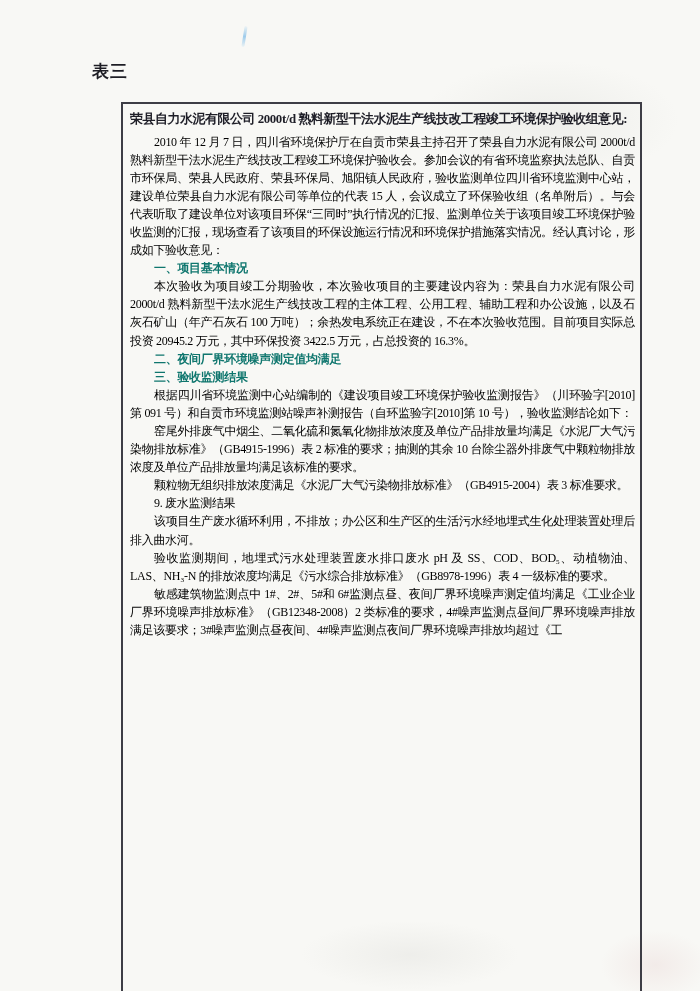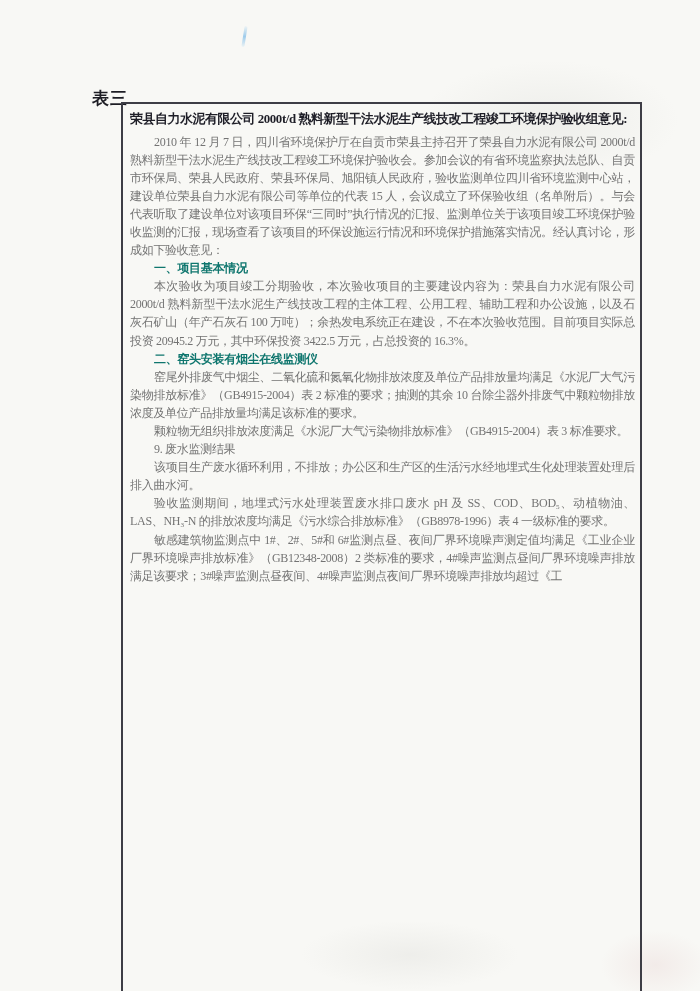--- a/index.html
+++ b/index.html
@@ -23,21 +23,21 @@
     background: radial-gradient(ellipse at center, rgba(215,175,175,0.18), rgba(215,175,175,0) 70%); }
   
   .pen-stroke {
     position: absolute; left: 243px; top: 26px;
     width: 3px; height: 21px;
     background: linear-gradient(to bottom, rgba(140,200,235,0.10), rgba(110,180,230,0.65), rgba(140,200,235,0.12));
     transform: rotate(9deg);
     border-radius: 2px;
   }
   .table-label {
-    position: absolute; left: 92px; top: 87px;
+    position: absolute; left: 92px; top: 60px;
     font-size: 17px; font-weight: 700; color: #1d1d24;
     letter-spacing: 1px;
   }
   .doc-box {
     position: absolute; left: 89px; top: 102px;
     width: 521px; height: 966px;
     box-sizing: border-box;
     border: 2px solid #3d3d45;
     padding: 5px 5px 0 7px;
     overflow: hidden;
@@ -49,21 +49,21 @@
     line-height: 21.5px;
     letter-spacing: -0.4px;
     color: #1e1e27;
     text-align: justify;
     margin: 0 0 2px 0;
   }
   .block {
     font-size: 12px;
     line-height: 18.1px;
     letter-spacing: -0.3px;
-    color: #737373;
+    color: #000000;
     text-align: justify;
     text-indent: 2em;
     margin: 0;
   }
   .block.heading { font-weight: 700; color: #0f766e; }
   .block.subheading { font-weight: 400; }
 </style>
 </head>
 <body>
 
@@ -72,20 +72,22 @@
 <div class="blotch b3"></div>
 <div class="pen-stroke"></div>
 
 <div class="table-label">表三</div>
 
 <div class="doc-box">
   <div class="doc-title">荣县自力水泥有限公司 2000t/d 熟料新型干法水泥生产线技改工程竣工环境保护验收组意见:</div>
   <div class="block paragraph">2010 年 12 月 7 日，四川省环境保护厅在自贡市荣县主持召开了荣县自力水泥有限公司 2000t/d 熟料新型干法水泥生产线技改工程竣工环境保护验收会。参加会议的有省环境监察执法总队、自贡市环保局、荣县人民政府、荣县环保局、旭阳镇人民政府，验收监测单位四川省环境监测中心站，建设单位荣县自力水泥有限公司等单位的代表 15 人，会议成立了环保验收组（名单附后）。与会代表听取了建设单位对该项目环保“三同时”执行情况的汇报、监测单位关于该项目竣工环境保护验收监测的汇报，现场查看了该项目的环保设施运行情况和环境保护措施落实情况。经认真讨论，形成如下验收意见：</div>
   <div class="block heading">一、项目基本情况</div>
   <div class="block paragraph">本次验收为项目竣工分期验收，本次验收项目的主要建设内容为：荣县自力水泥有限公司 2000t/d 熟料新型干法水泥生产线技改工程的主体工程、公用工程、辅助工程和办公设施，以及石灰石矿山（年产石灰石 100 万吨）；余热发电系统正在建设，不在本次验收范围。目前项目实际总投资 20945.2 万元，其中环保投资 3422.5 万元，占总投资的 16.3%。</div>
-  <div class="block heading">二、窑头安装有烟尘在线监测仪</div>
-  <div class="block paragraph">窑尾外排废气中烟尘、二氧化硫和氮氧化物排放浓度及单位产品排放量均满足《水泥厂大气污染物排放标准》（GB4915-2004）表 2 标准的要求；抽测的其余 10 台除尘器外排废气中颗粒物排放浓度及单位产品排放量均满足该标准的要求。</div>
+  <div class="block heading">二、夜间厂界环境噪声测定值均满足</div>
+  <div class="block heading">三、验收监测结果</div>
+  <div class="block paragraph">根据四川省环境监测中心站编制的《建设项目竣工环境保护验收监测报告》（川环验字[2010]第 091 号）和自贡市环境监测站噪声补测报告（自环监验字[2010]第 10 号），验收监测结论如下：</div>
+  <div class="block paragraph">窑尾外排废气中烟尘、二氧化硫和氮氧化物排放浓度及单位产品排放量均满足《水泥厂大气污染物排放标准》（GB4915-1996）表 2 标准的要求；抽测的其余 10 台除尘器外排废气中颗粒物排放浓度及单位产品排放量均满足该标准的要求。</div>
   <div class="block paragraph">颗粒物无组织排放浓度满足《水泥厂大气污染物排放标准》（GB4915-2004）表 3 标准要求。</div>
   <div class="block subheading">9. 废水监测结果</div>
   <div class="block paragraph">该项目生产废水循环利用，不排放；办公区和生产区的生活污水经地埋式生化处理装置处理后排入曲水河。</div>
   <div class="block paragraph">验收监测期间，地埋式污水处理装置废水排口废水 pH 及 SS、COD、BOD₅、动植物油、LAS、NH₃-N 的排放浓度均满足《污水综合排放标准》（GB8978-1996）表 4 一级标准的要求。</div>
   <div class="block paragraph">敏感建筑物监测点中 1#、2#、5#和 6#监测点昼、夜间厂界环境噪声测定值均满足《工业企业厂界环境噪声排放标准》（GB12348-2008）2 类标准的要求，4#噪声监测点昼间厂界环境噪声排放满足该要求；3#噪声监测点昼夜间、4#噪声监测点夜间厂界环境噪声排放均超过《工</div>
 </div>
 
 </body></html>

